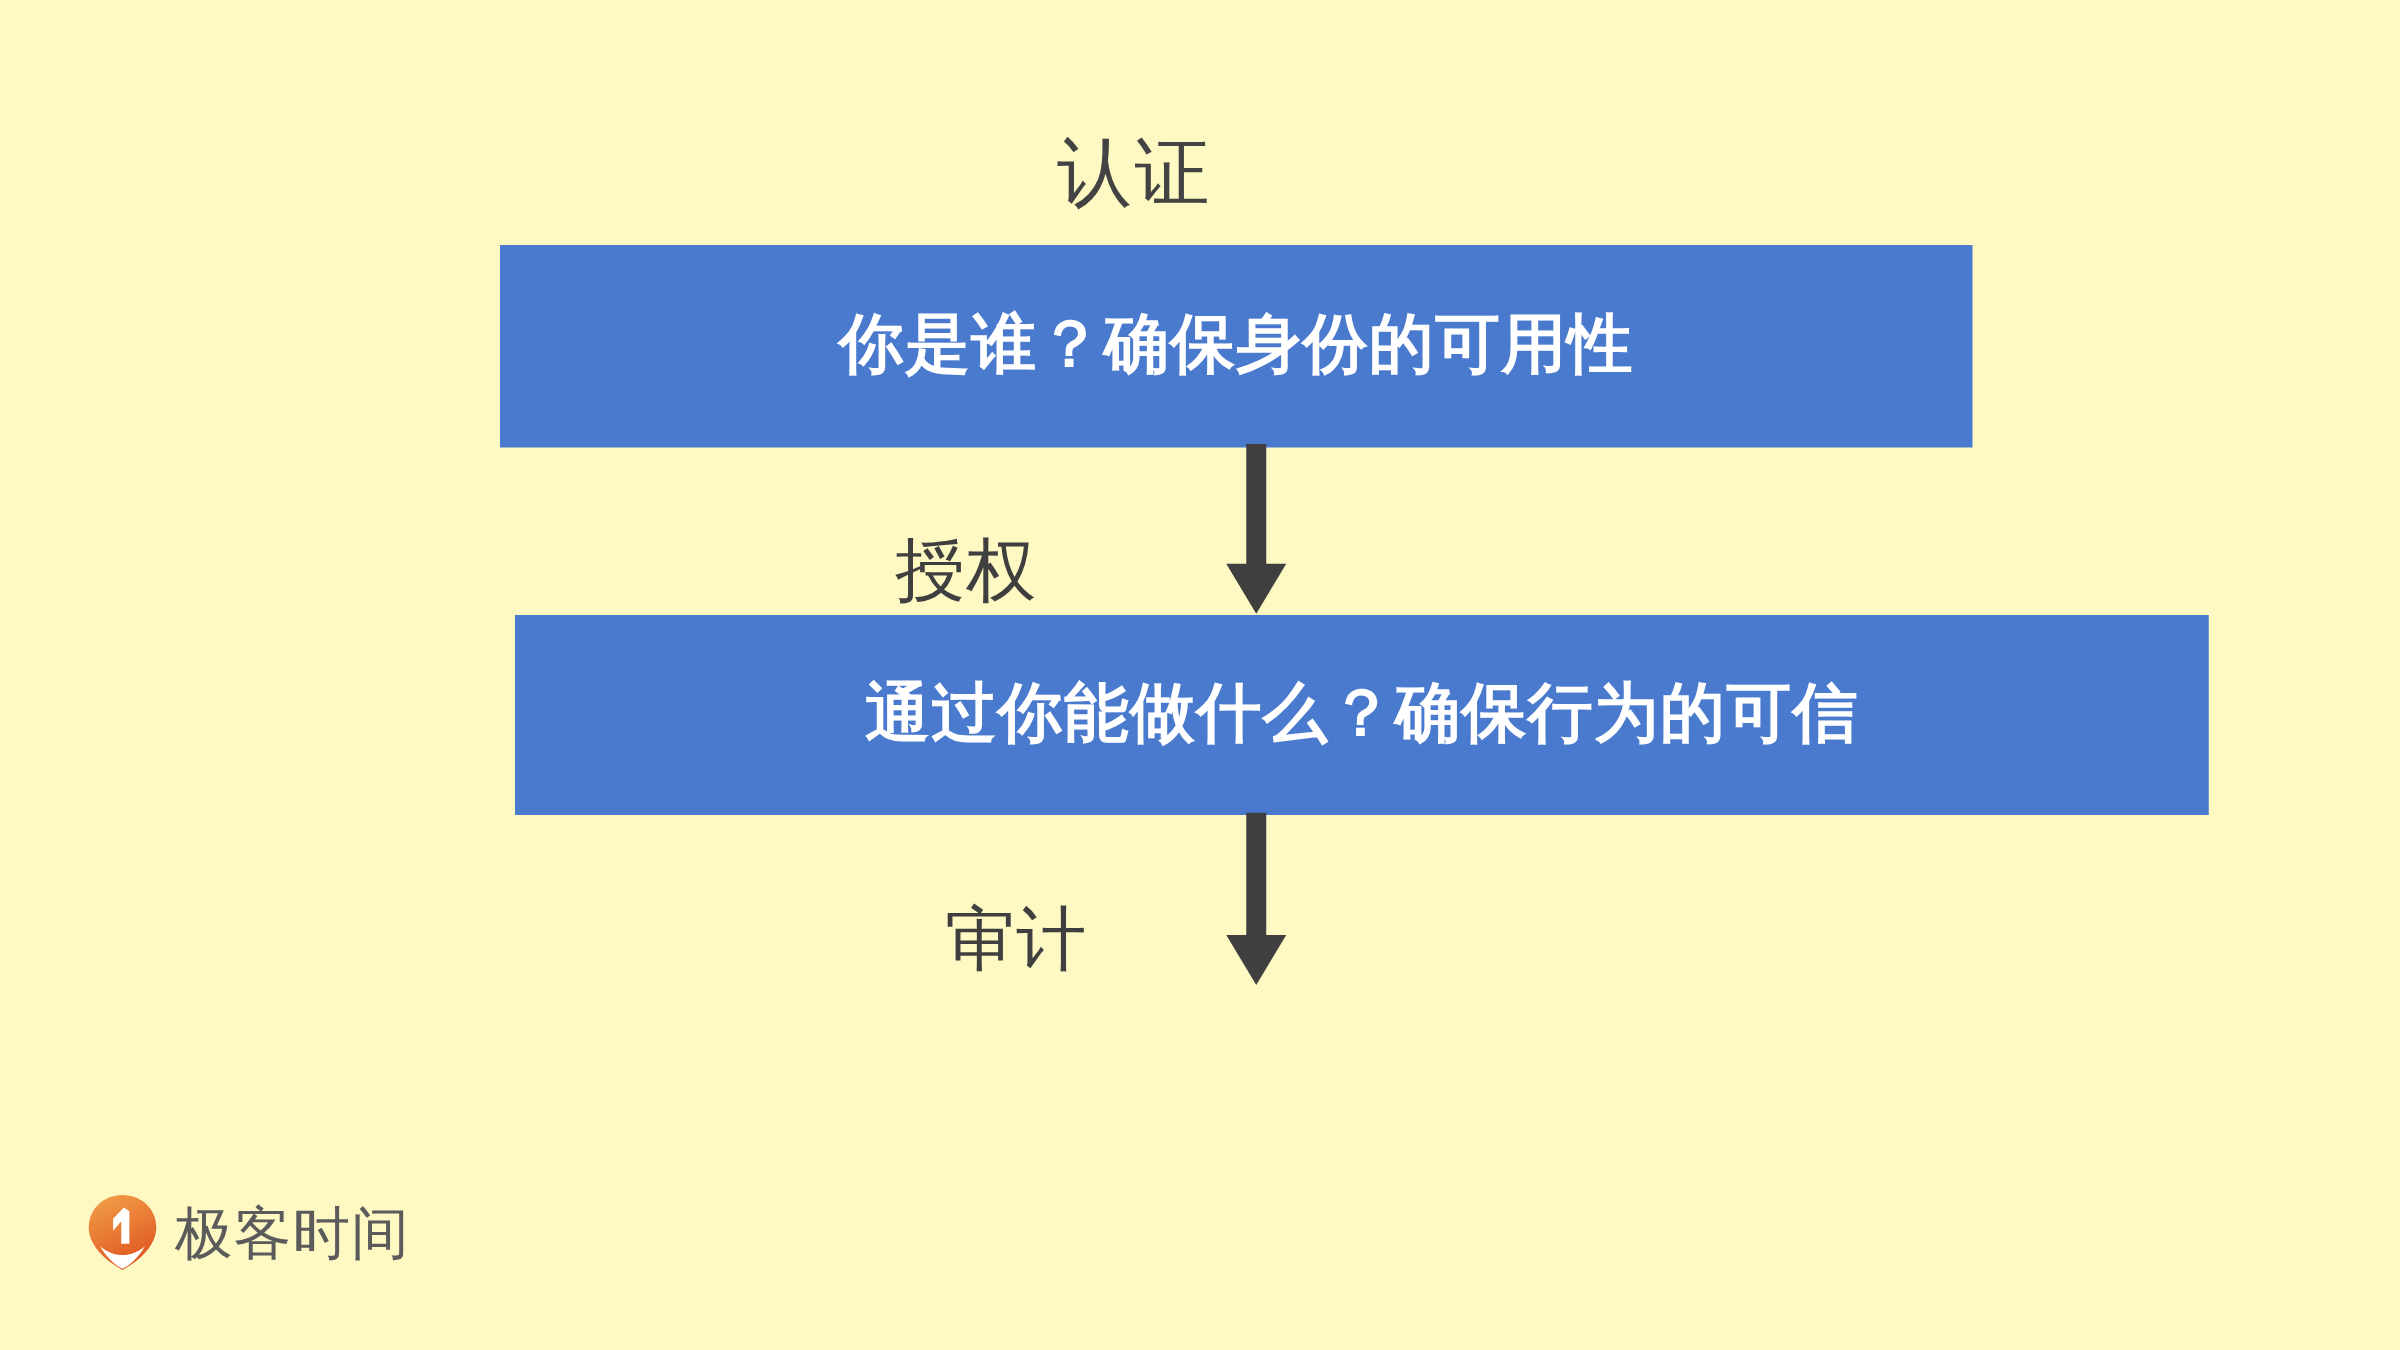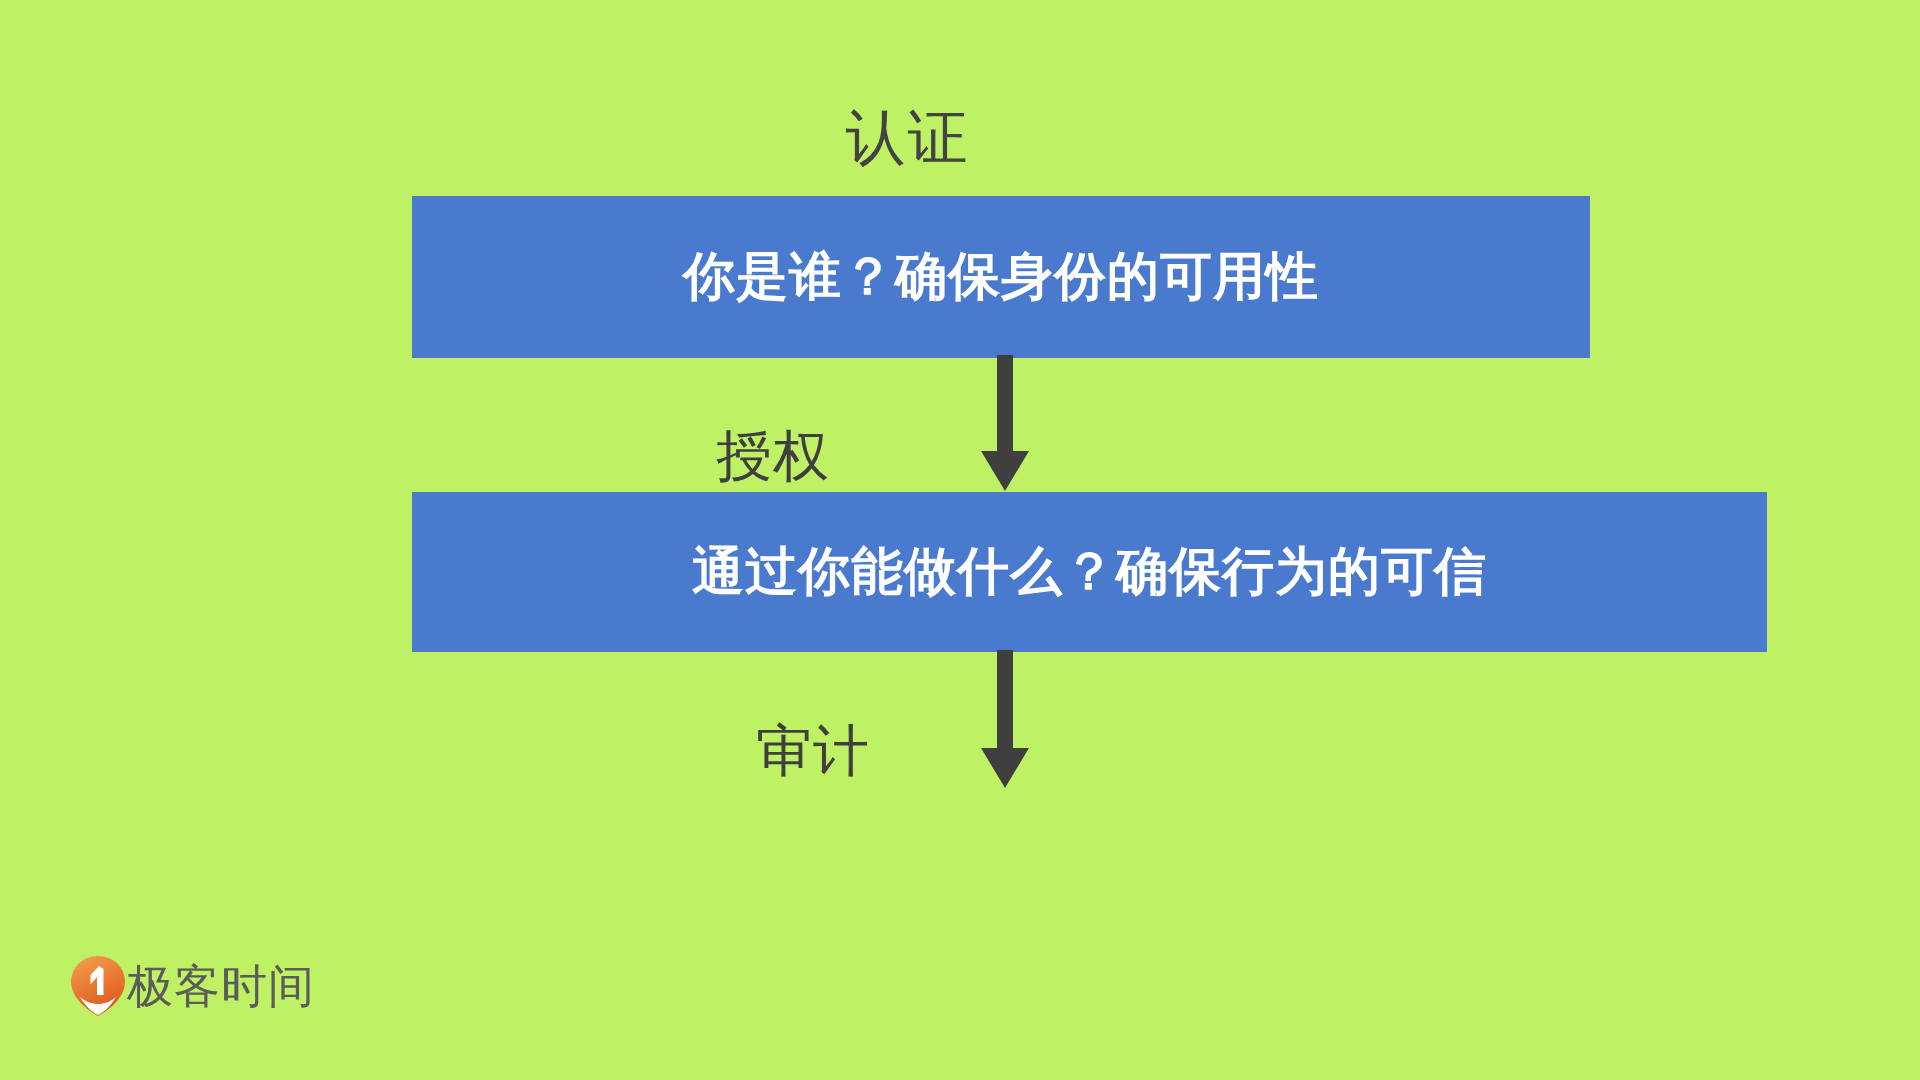--- a/index.html
+++ b/index.html
@@ -4,21 +4,21 @@
 <style>
   html, body {
     margin: 0;
     padding: 0;
     background: #f1f1ec;
   }
   #page {
     position: relative;
     width: 1920px;
     height: 1080px;
-    background: #bef264;
+    background: #fef9c3;
     overflow: hidden;
     font-family: "Liberation Sans", "DejaVu Sans", sans-serif;
   }
 
   
   .diagram-title {
     position: absolute;
     left: 0;
     top: 108px;
     width: 1815px;
@@ -41,21 +41,21 @@
     box-sizing: border-box;
   }
   .proc-box .proc-label {
     color: #ffffff;
     font-weight: bold;
     line-height: 1.1;
     white-space: nowrap;
     letter-spacing: 1px;
   }
 
-  #box-1 { left: 412px;  top: 196px; width: 1178px; height: 162px; }
+  #box-1 { left: 400px;  top: 196px; width: 1178px; height: 162px; }
   #box-1 .proc-label { font-size: 52px; }
 
   #box-2 { left: 412px;  top: 492px; width: 1355px; height: 160px; }
   #box-2 .proc-label { font-size: 52px; }
 
   #box-3 { left: 430px;  top: 788px; width: 1170px; height: 132px; }
   #box-3 .proc-label { font-size: 52px; }
 
   
   .connector {
@@ -80,21 +80,21 @@
   #edge-label-1 { left: 830px; top: 395px; transform: translateX(-100%); }
   #edge-label-2 { left: 870px; top: 690px; transform: translateX(-100%); }
 
   
   #brand {
     position: absolute;
     left: 70px;
     top: 955px;
     display: flex;
     align-items: center;
-    gap: 1px;
+    gap: 14px;
     text-align: right;
   }
   #brand .brand-mark { display: block; }
   #brand .brand-name {
     font-size: 46px;
     line-height: 1;
     color: #5b5b5b;
     font-weight: 500;
     letter-spacing: 1px;
     white-space: nowrap;

